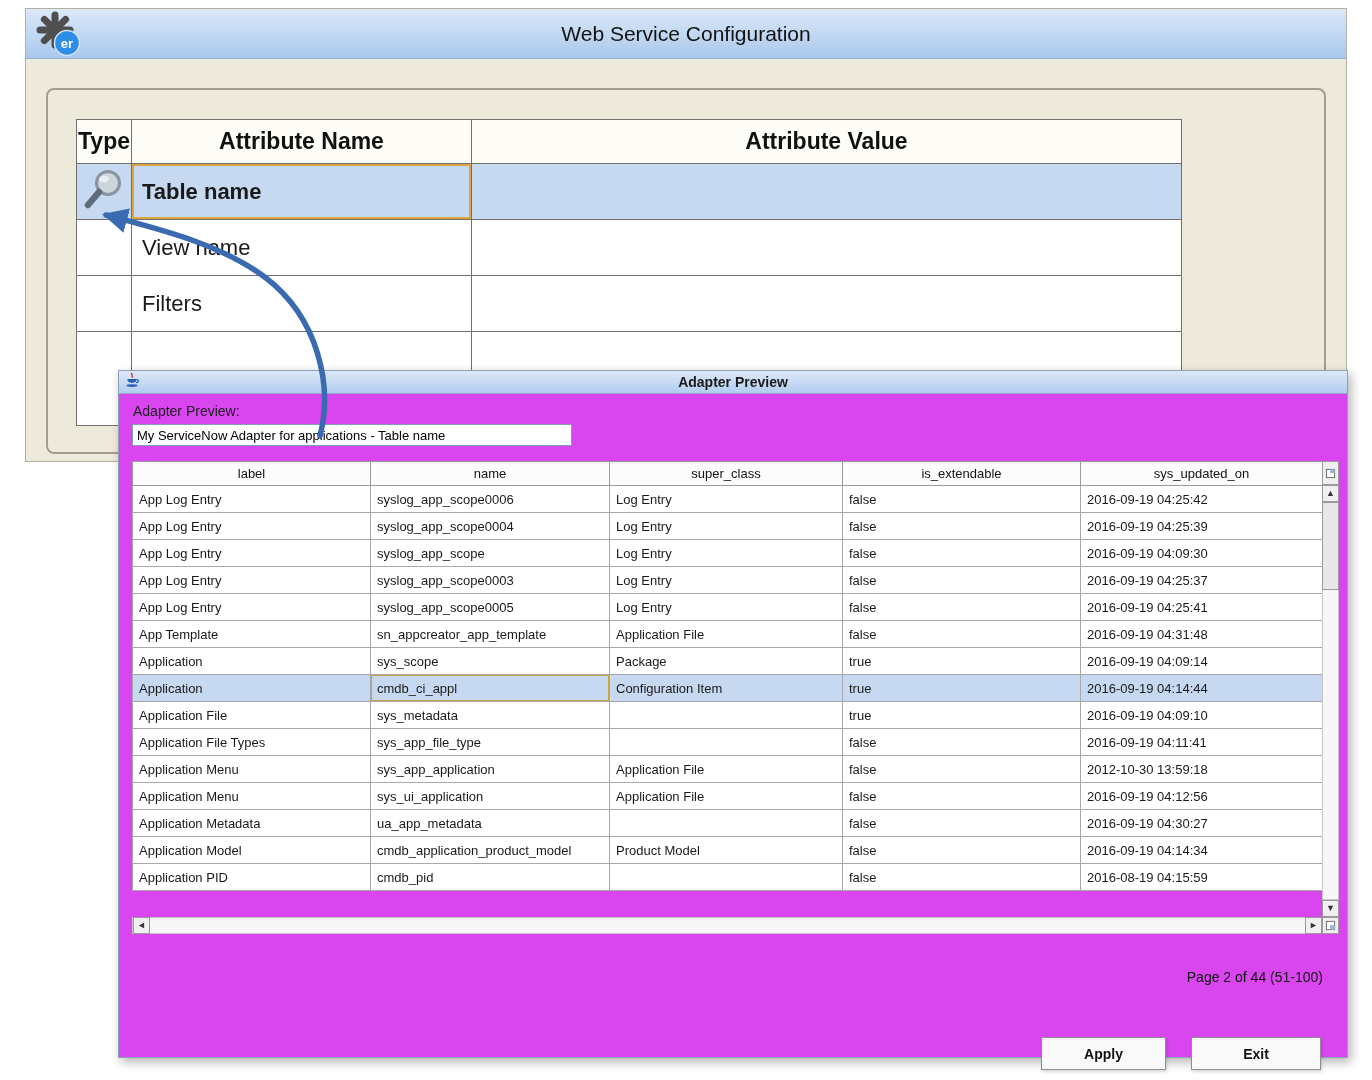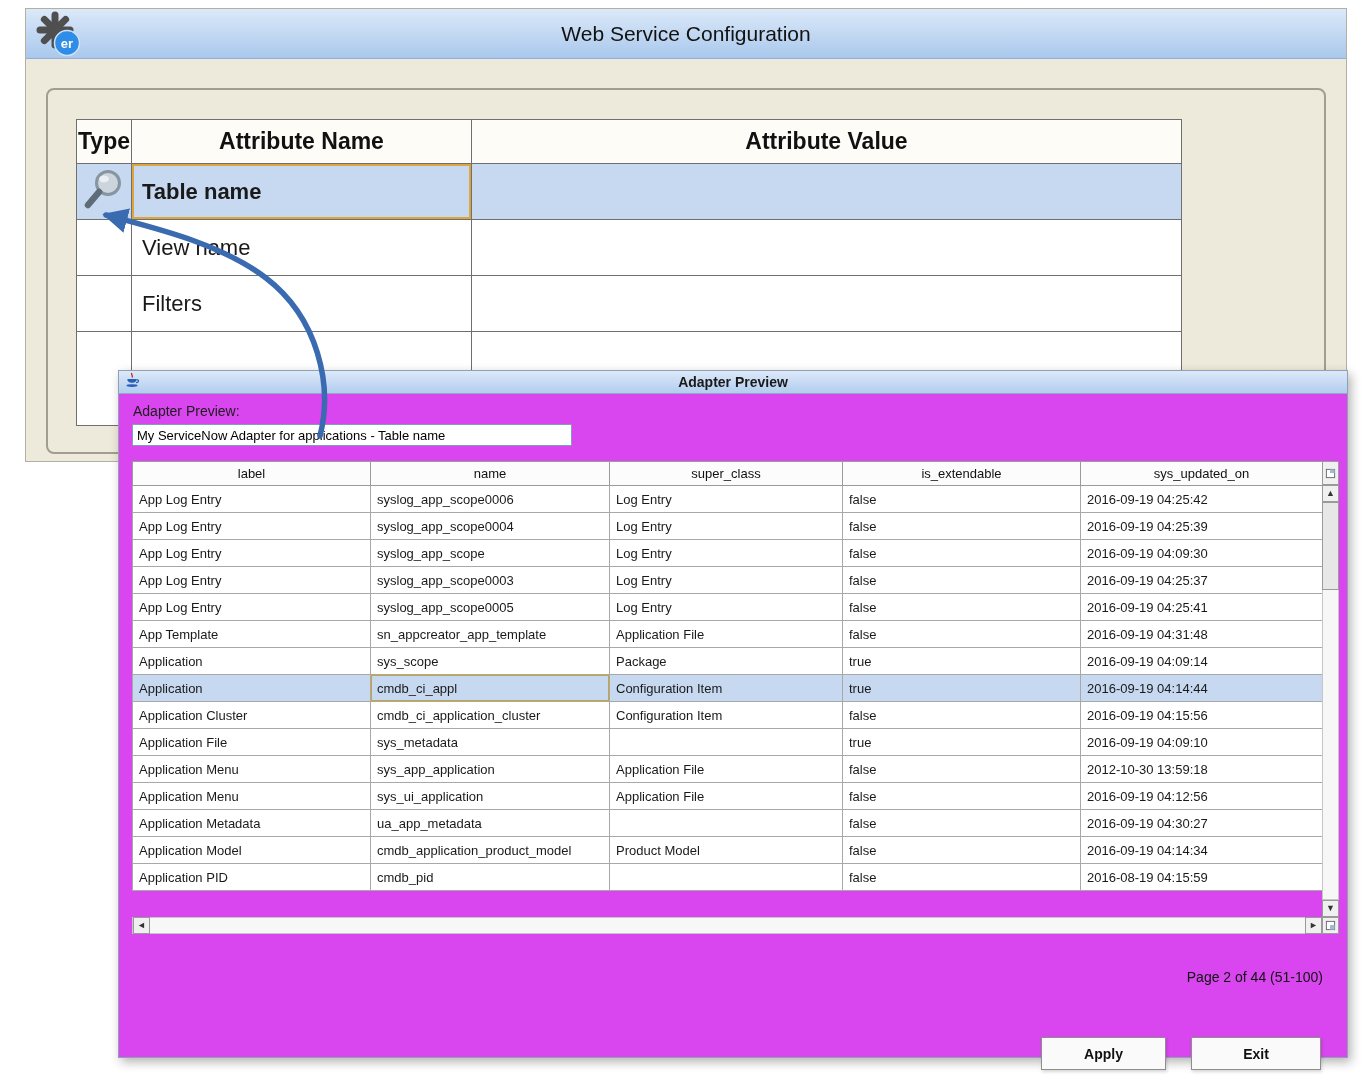--- a/index.html
+++ b/index.html
@@ -223,32 +223,32 @@
             <td>2016-09-19 04:09:14</td>
           </tr>
           <tr class="selected">
             <td>Application</td>
             <td class="sel-cell">cmdb_ci_appl</td>
             <td>Configuration Item</td>
             <td>true</td>
             <td>2016-09-19 04:14:44</td>
           </tr>
           <tr>
-            <td>Application Cluster</td>
-            <td>cmdb_ci_application_cluster</td>
-            <td>Configuration Item</td>
-            <td>false</td>
-            <td>2016-09-19 04:15:56</td>
-          </tr>
-          <tr>
             <td>Application File</td>
             <td>sys_metadata</td>
             <td></td>
             <td>true</td>
             <td>2016-09-19 04:09:10</td>
+          </tr>
+          <tr>
+            <td>Application File Types</td>
+            <td>sys_app_file_type</td>
+            <td></td>
+            <td>false</td>
+            <td>2016-09-19 04:11:41</td>
           </tr>
           <tr>
             <td>Application Menu</td>
             <td>sys_app_application</td>
             <td>Application File</td>
             <td>false</td>
             <td>2012-10-30 13:59:18</td>
           </tr>
           <tr>
             <td>Application Menu</td>

